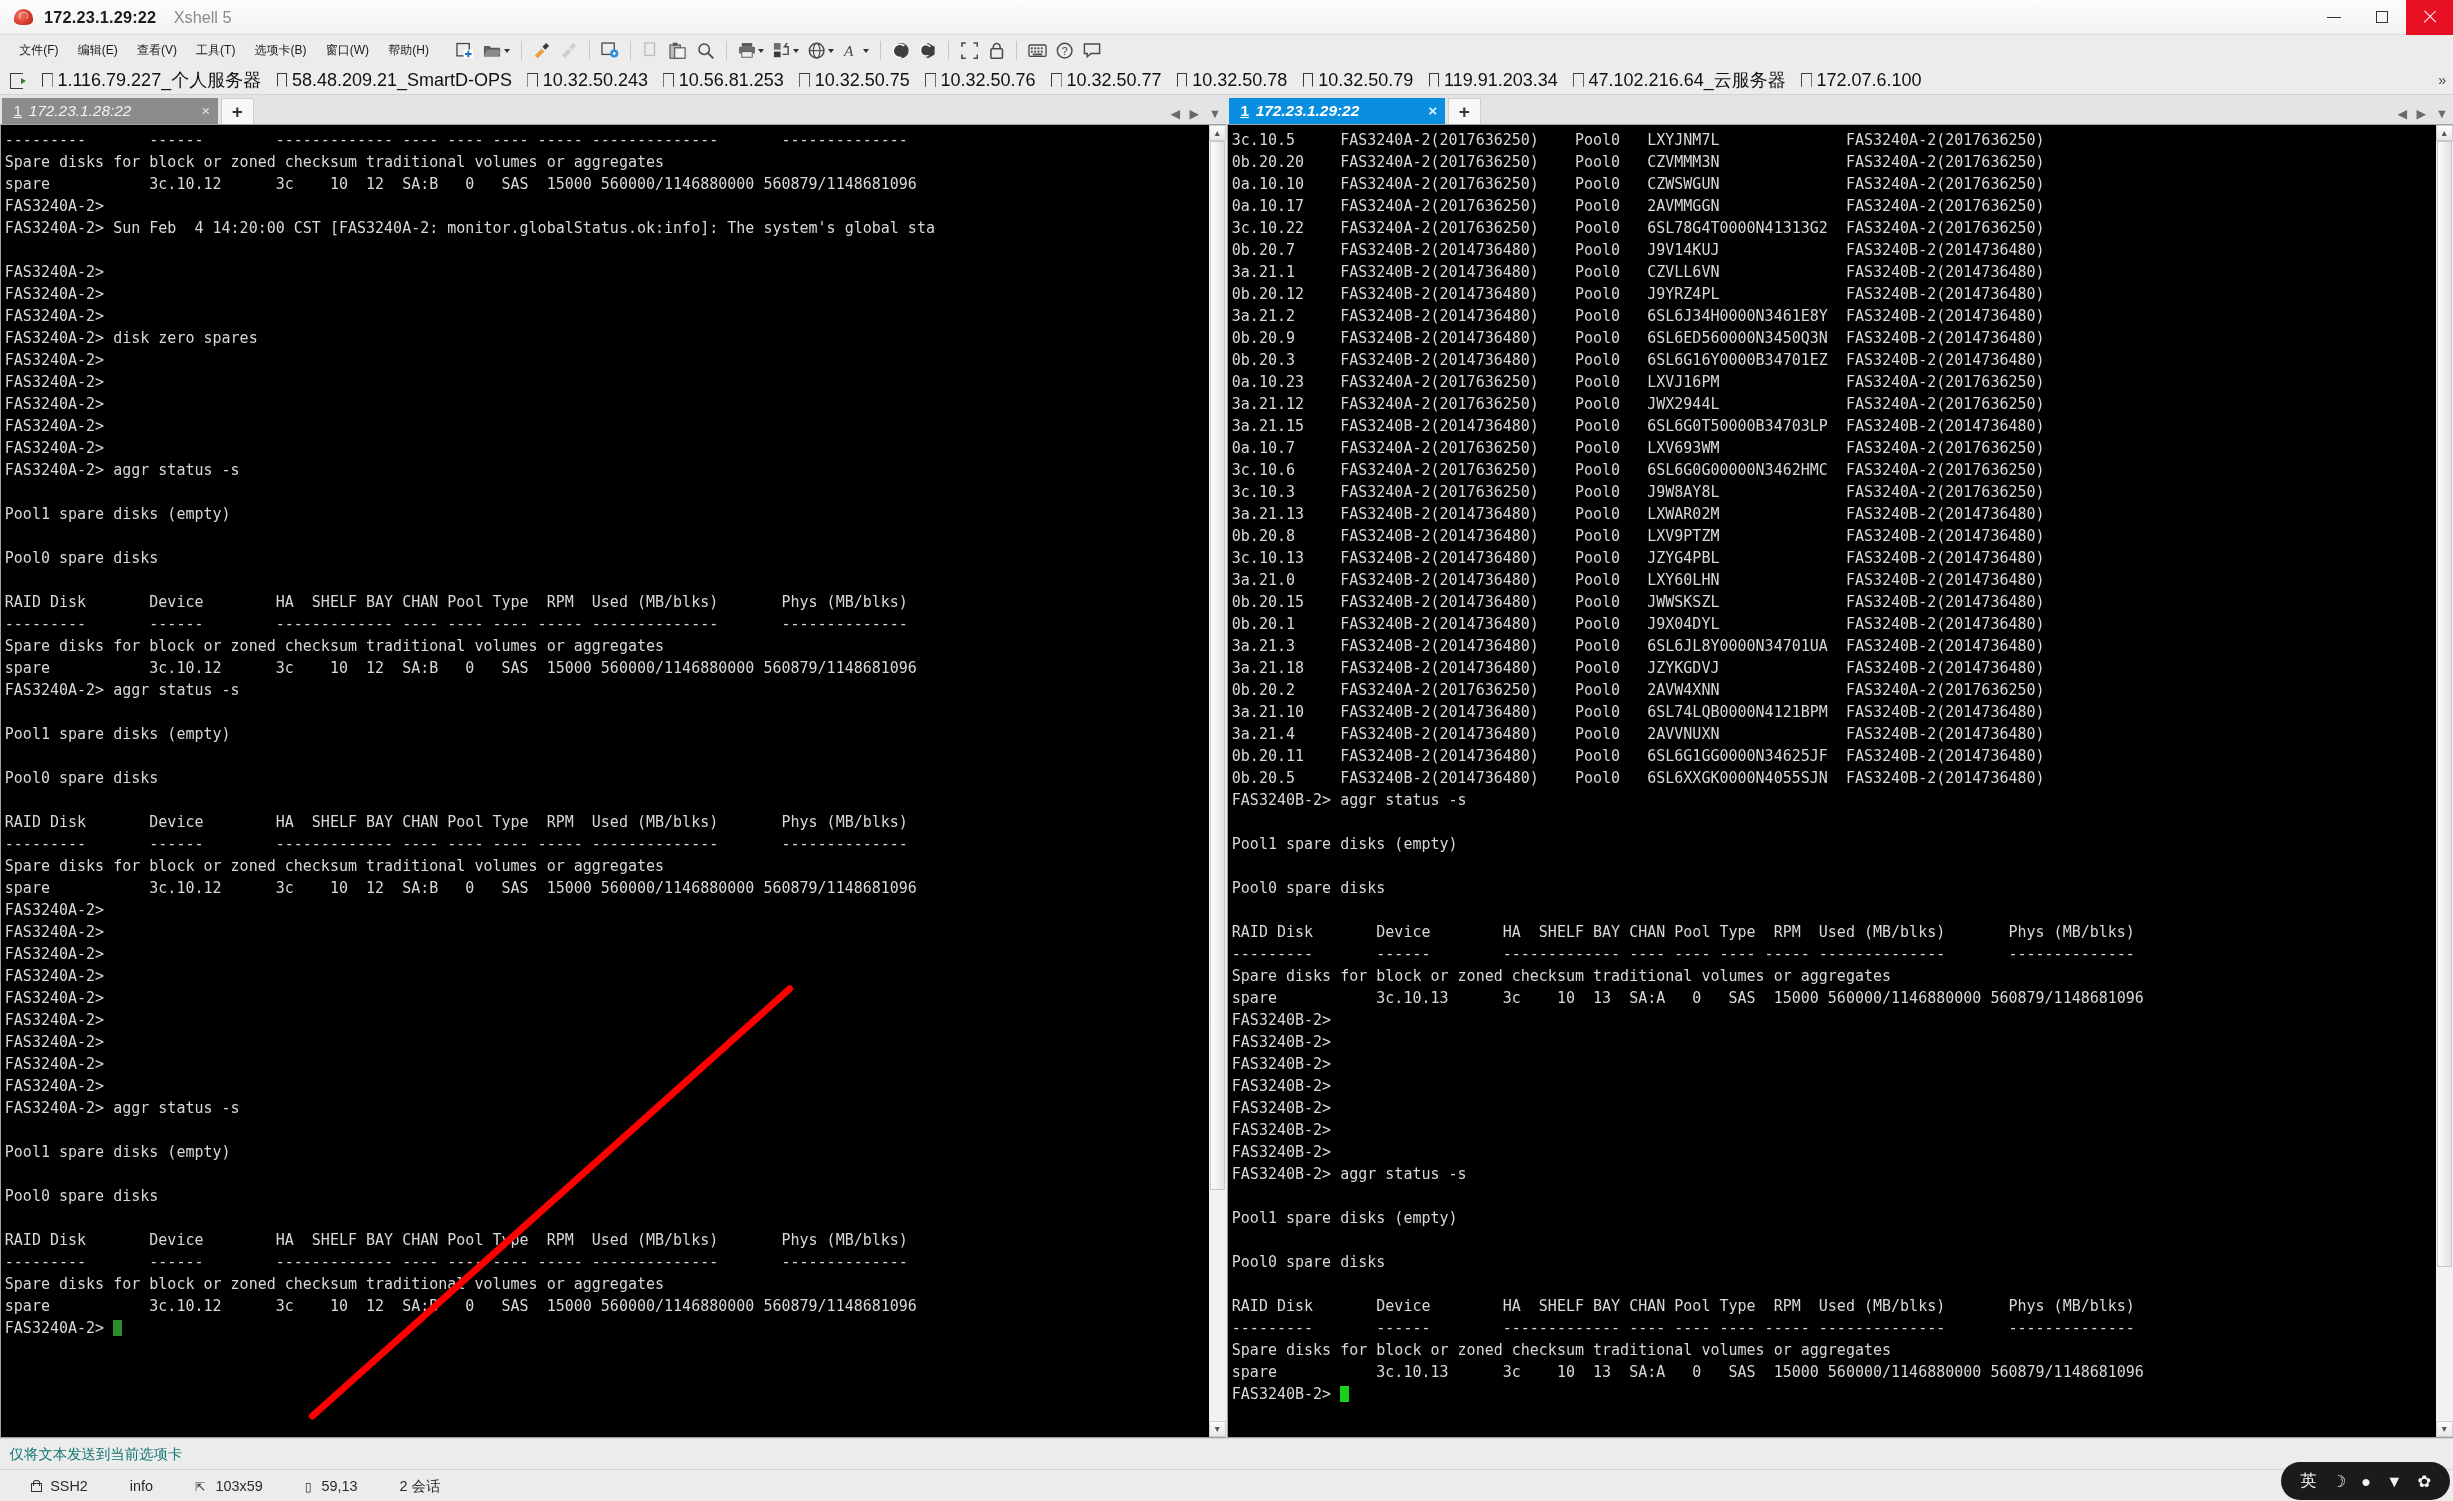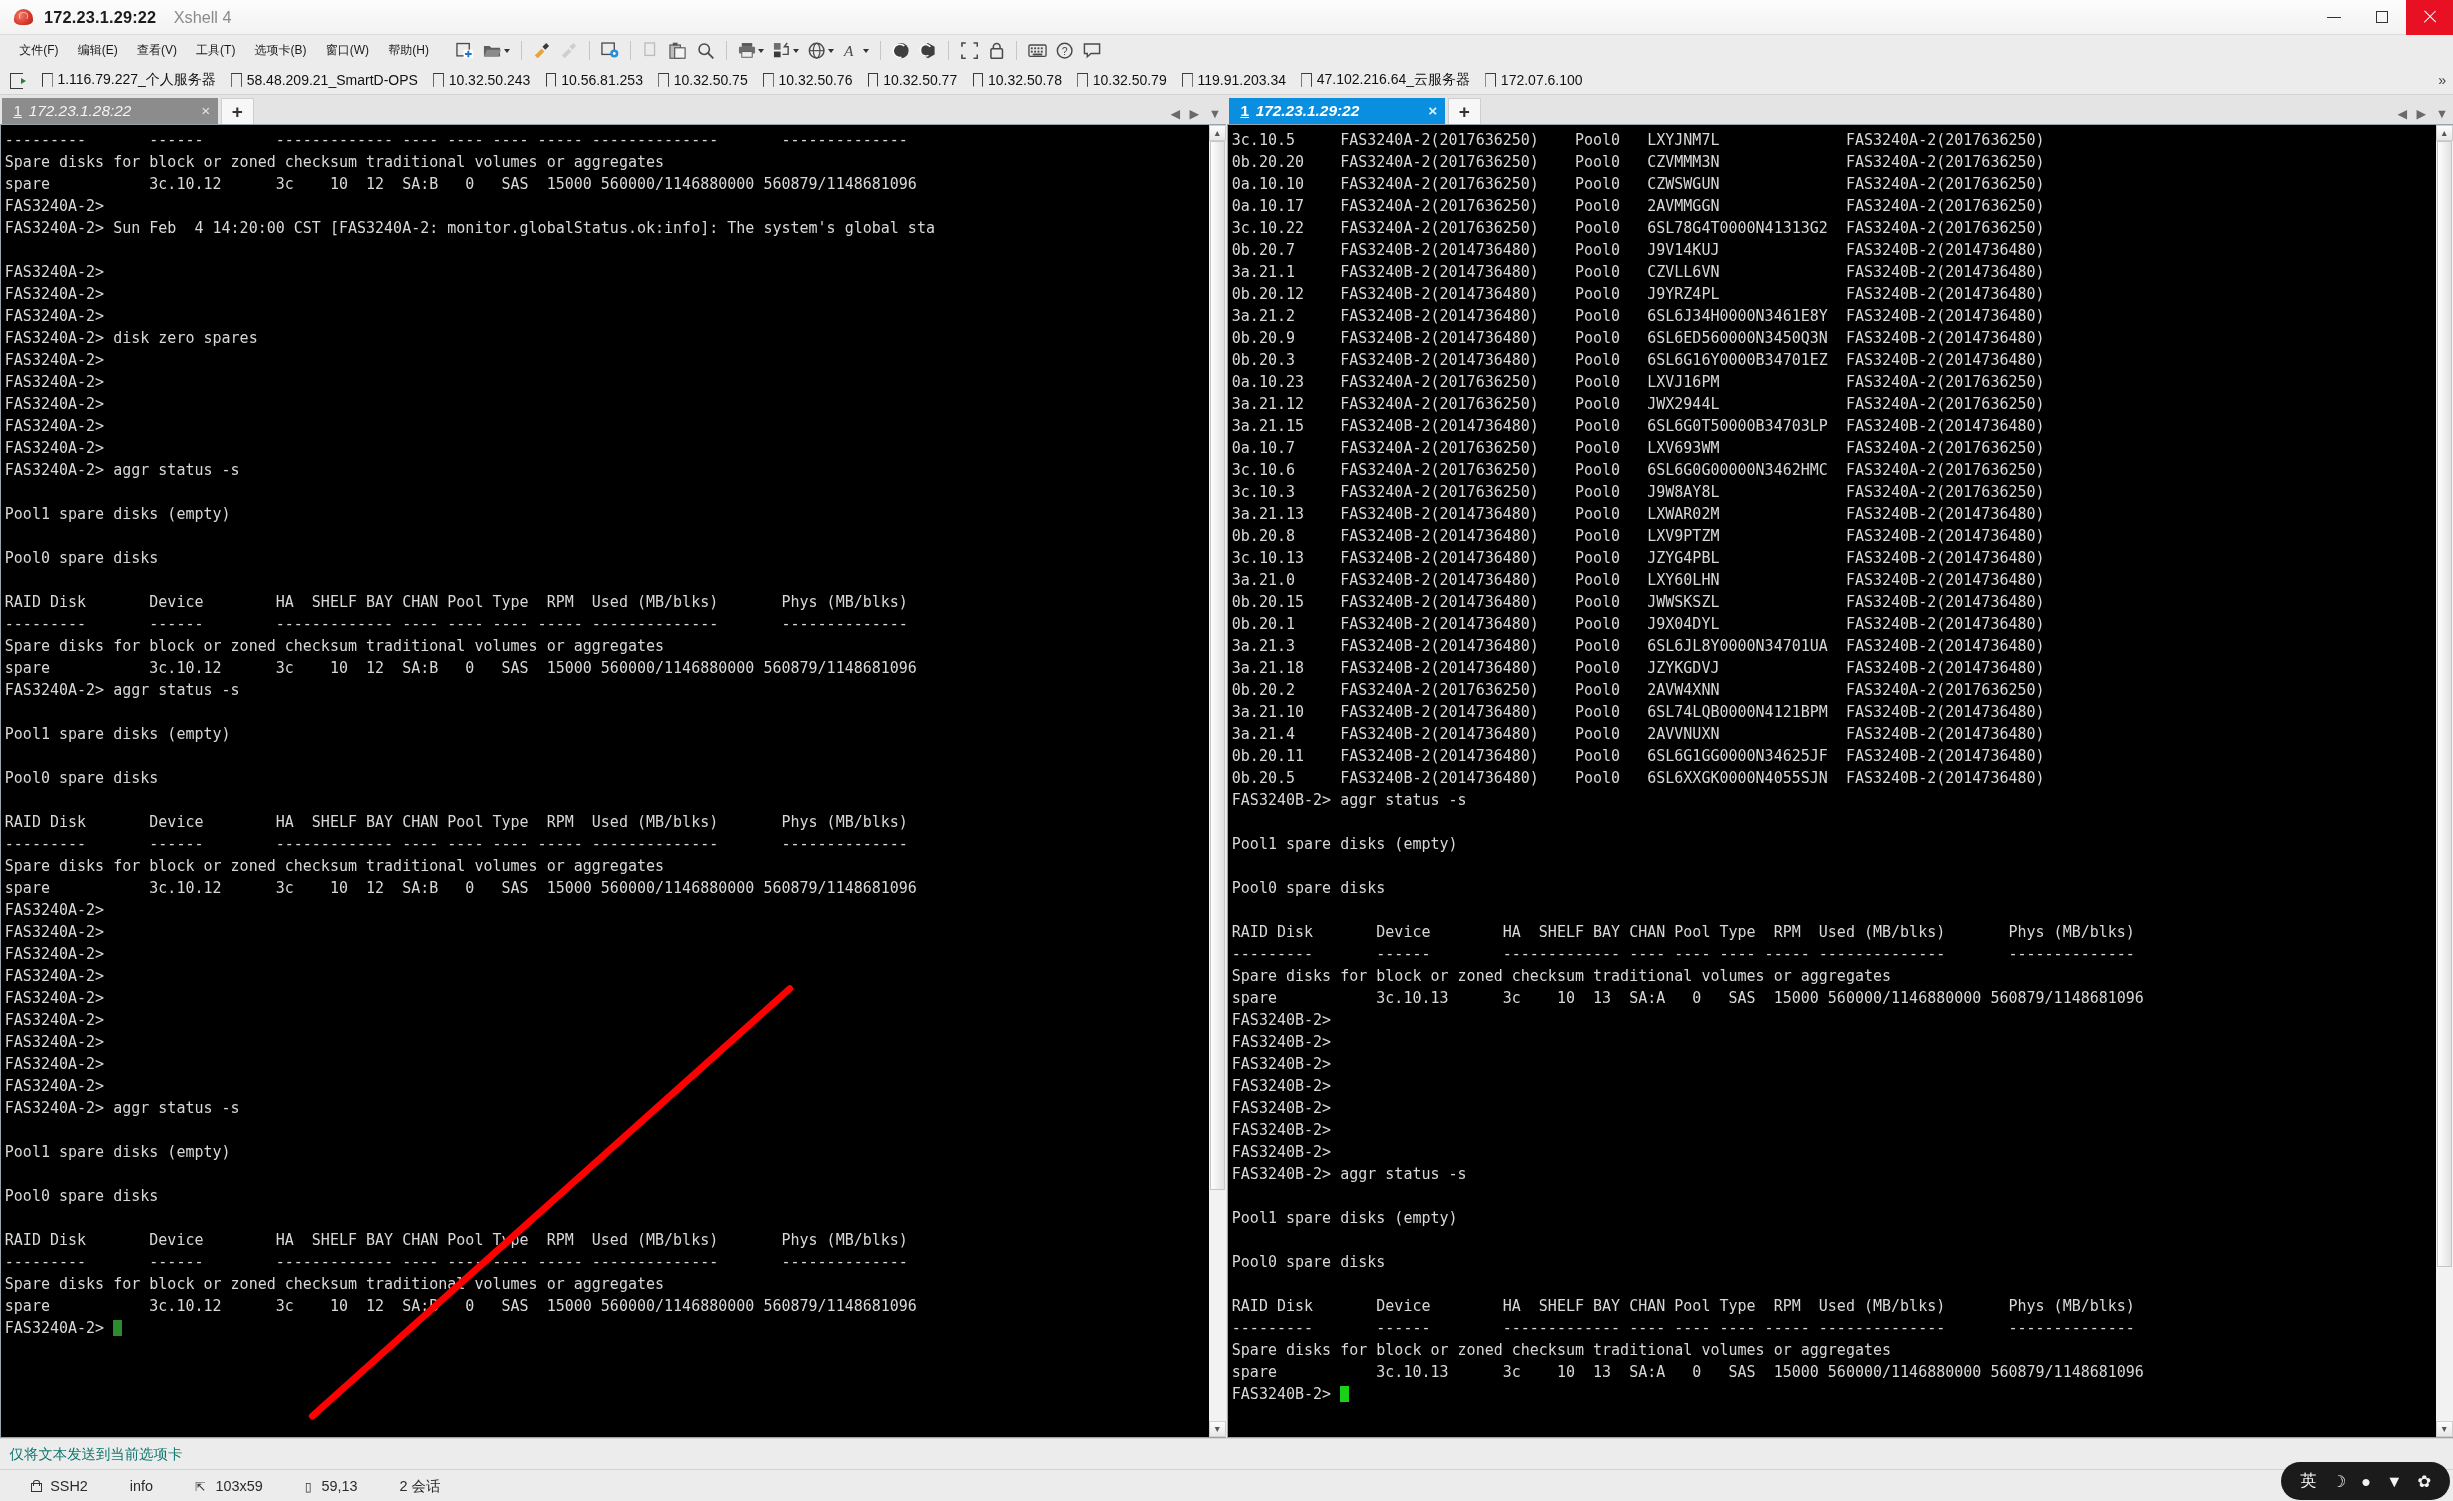--- a/index.html
+++ b/index.html
@@ -100,21 +100,21 @@
     height: 29px; flex: 0 0 29px;
     background: #ececec;
     display: flex; align-items: center;
     padding-left: 9.6px;
     border-bottom: 1px solid #d2d2d2;
     overflow: hidden;
     position: relative;
   }
   .bm {
     display: flex; align-items: center;
-    font-size: 14px; color: #111;
+    font-size: 18px; color: #111;
     margin-right: 15.4px; white-space: nowrap;
   }
   .bm-ico {
     width: 10.6px; height: 14.4px; margin-right: 4.8px; position: relative;
     flex: 0 0 10.6px;
   }
   .bm-ico::before {
     content: ""; position: absolute; inset: 0;
     border: 1.3px solid #3a3a3a;
     border-bottom: none;
@@ -291,21 +291,21 @@
 <body>
 
 <div id="app">
 
   <div class="titlebar">
     <div class="tb-logo">
       <div class="shell"></div>
         <div class="swirl"></div>
     </div>
     <div class="tb-title">172.23.1.29:22</div>
-    <div class="tb-app">Xshell 4</div>
+    <div class="tb-app">Xshell 5</div>
     <div class="tb-spacer"></div>
     <div class="winbtns">
       <div class="winbtn">
           <i class="glyph-min"></i>
         </div>
       <div class="winbtn">
           <i class="glyph-max"></i>
         </div>
       <div class="winbtn close">
           <i class="glyph-close"></i>

